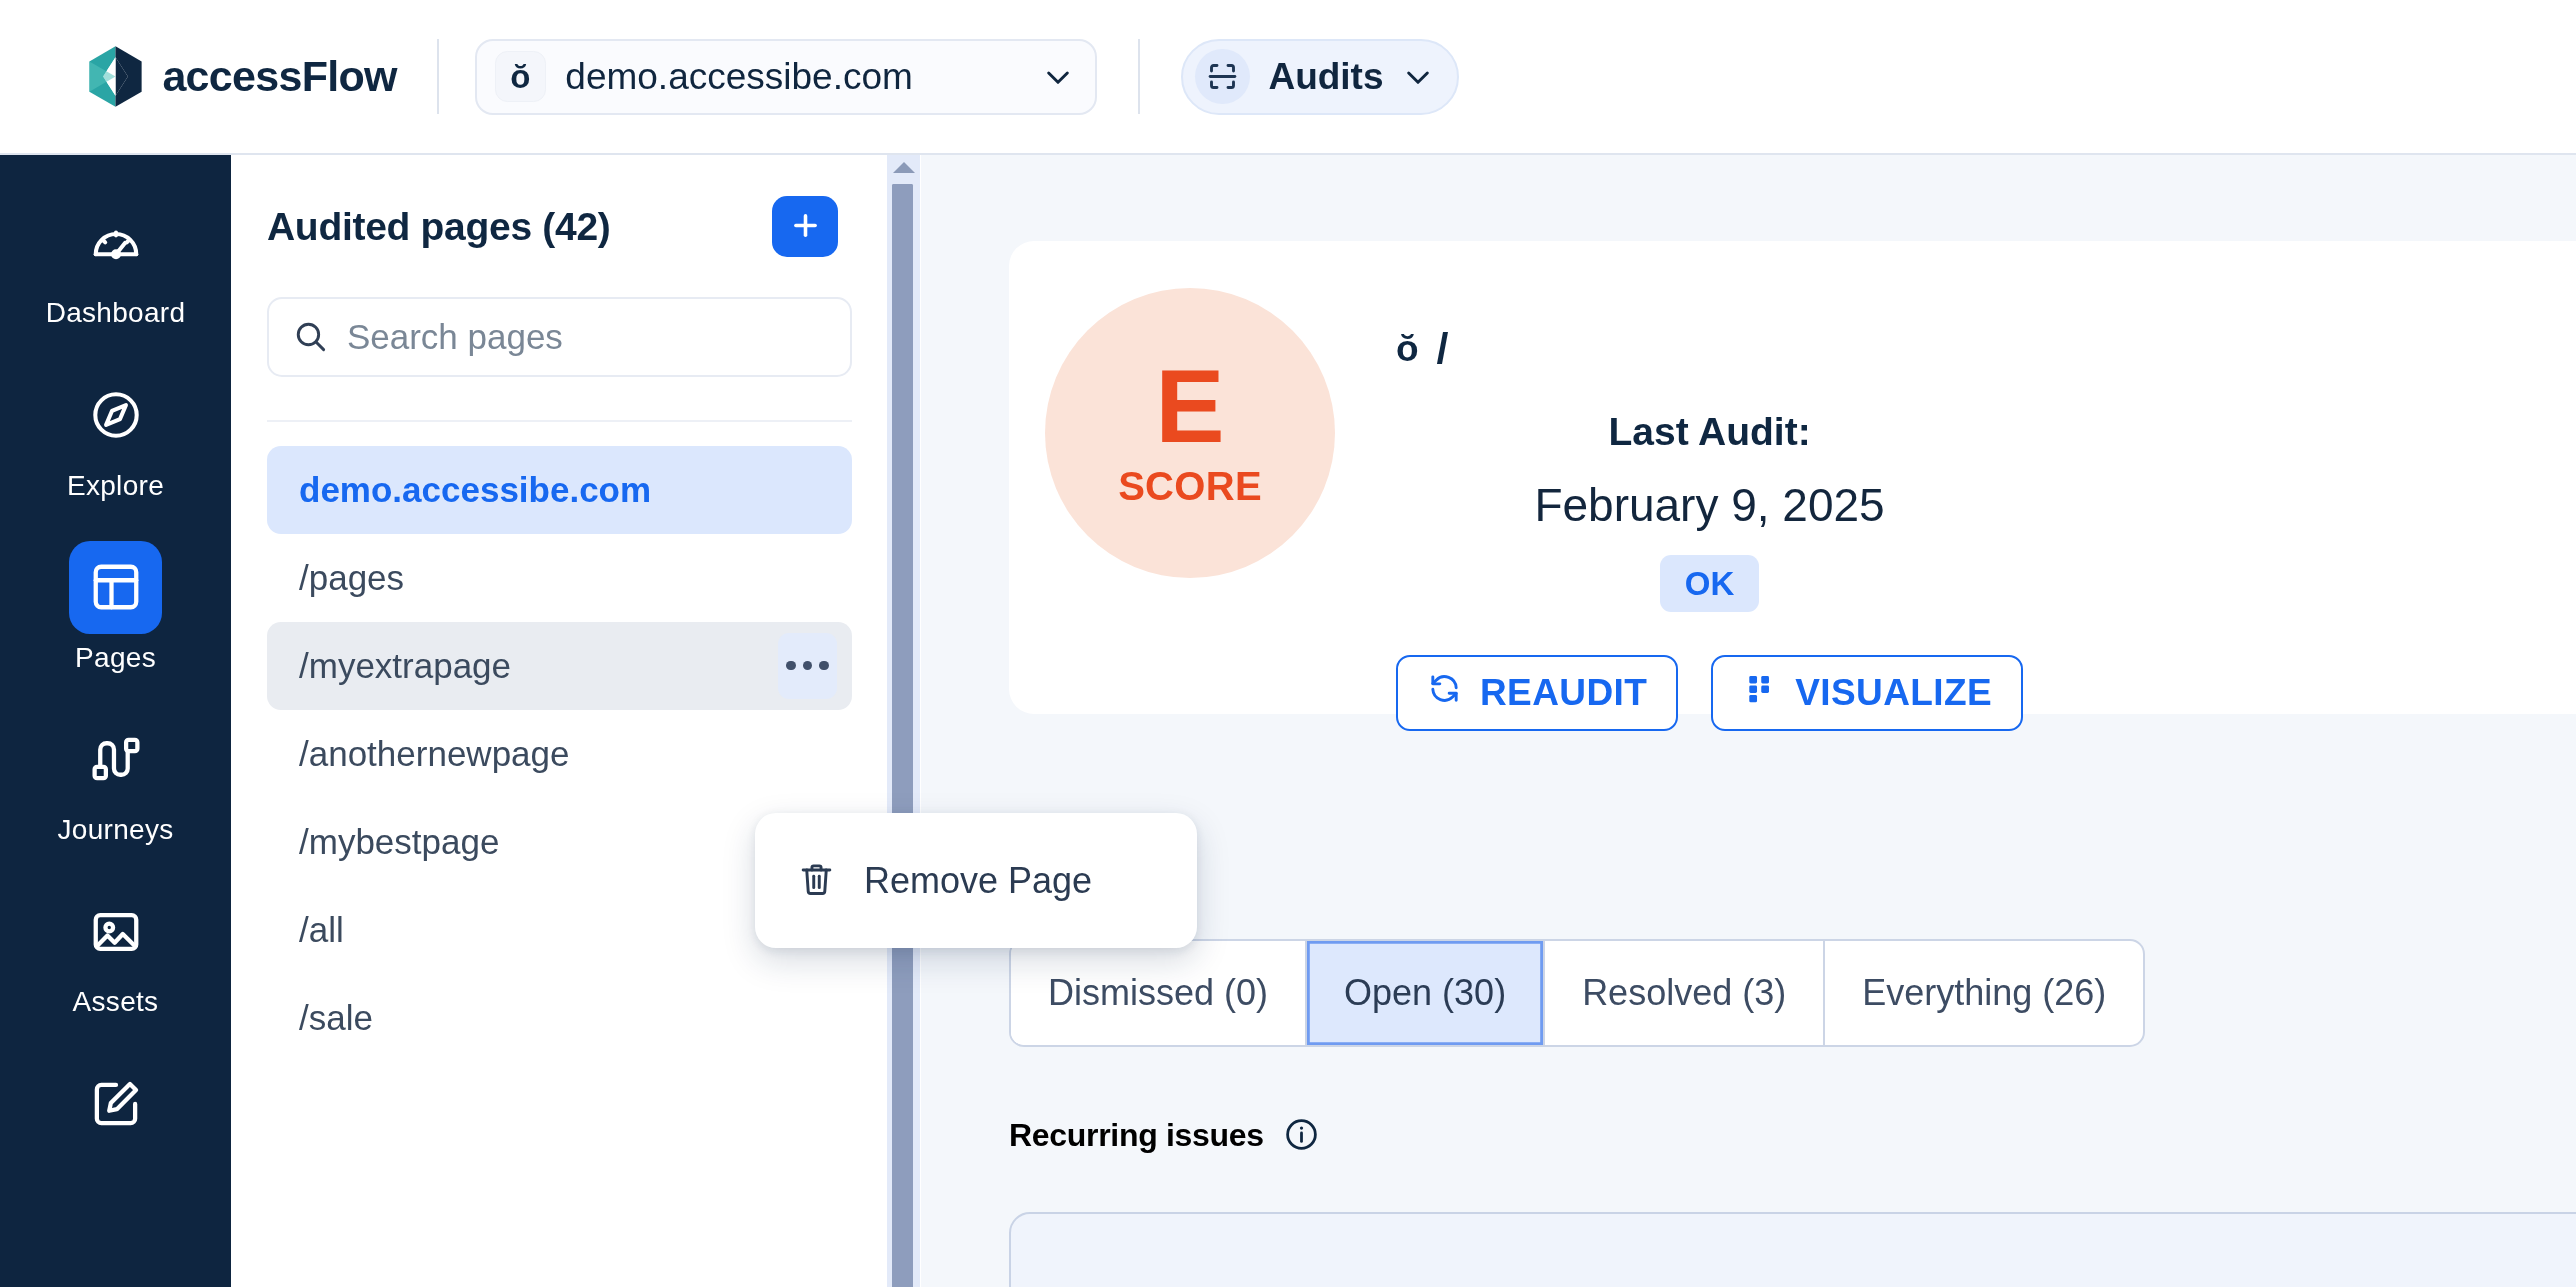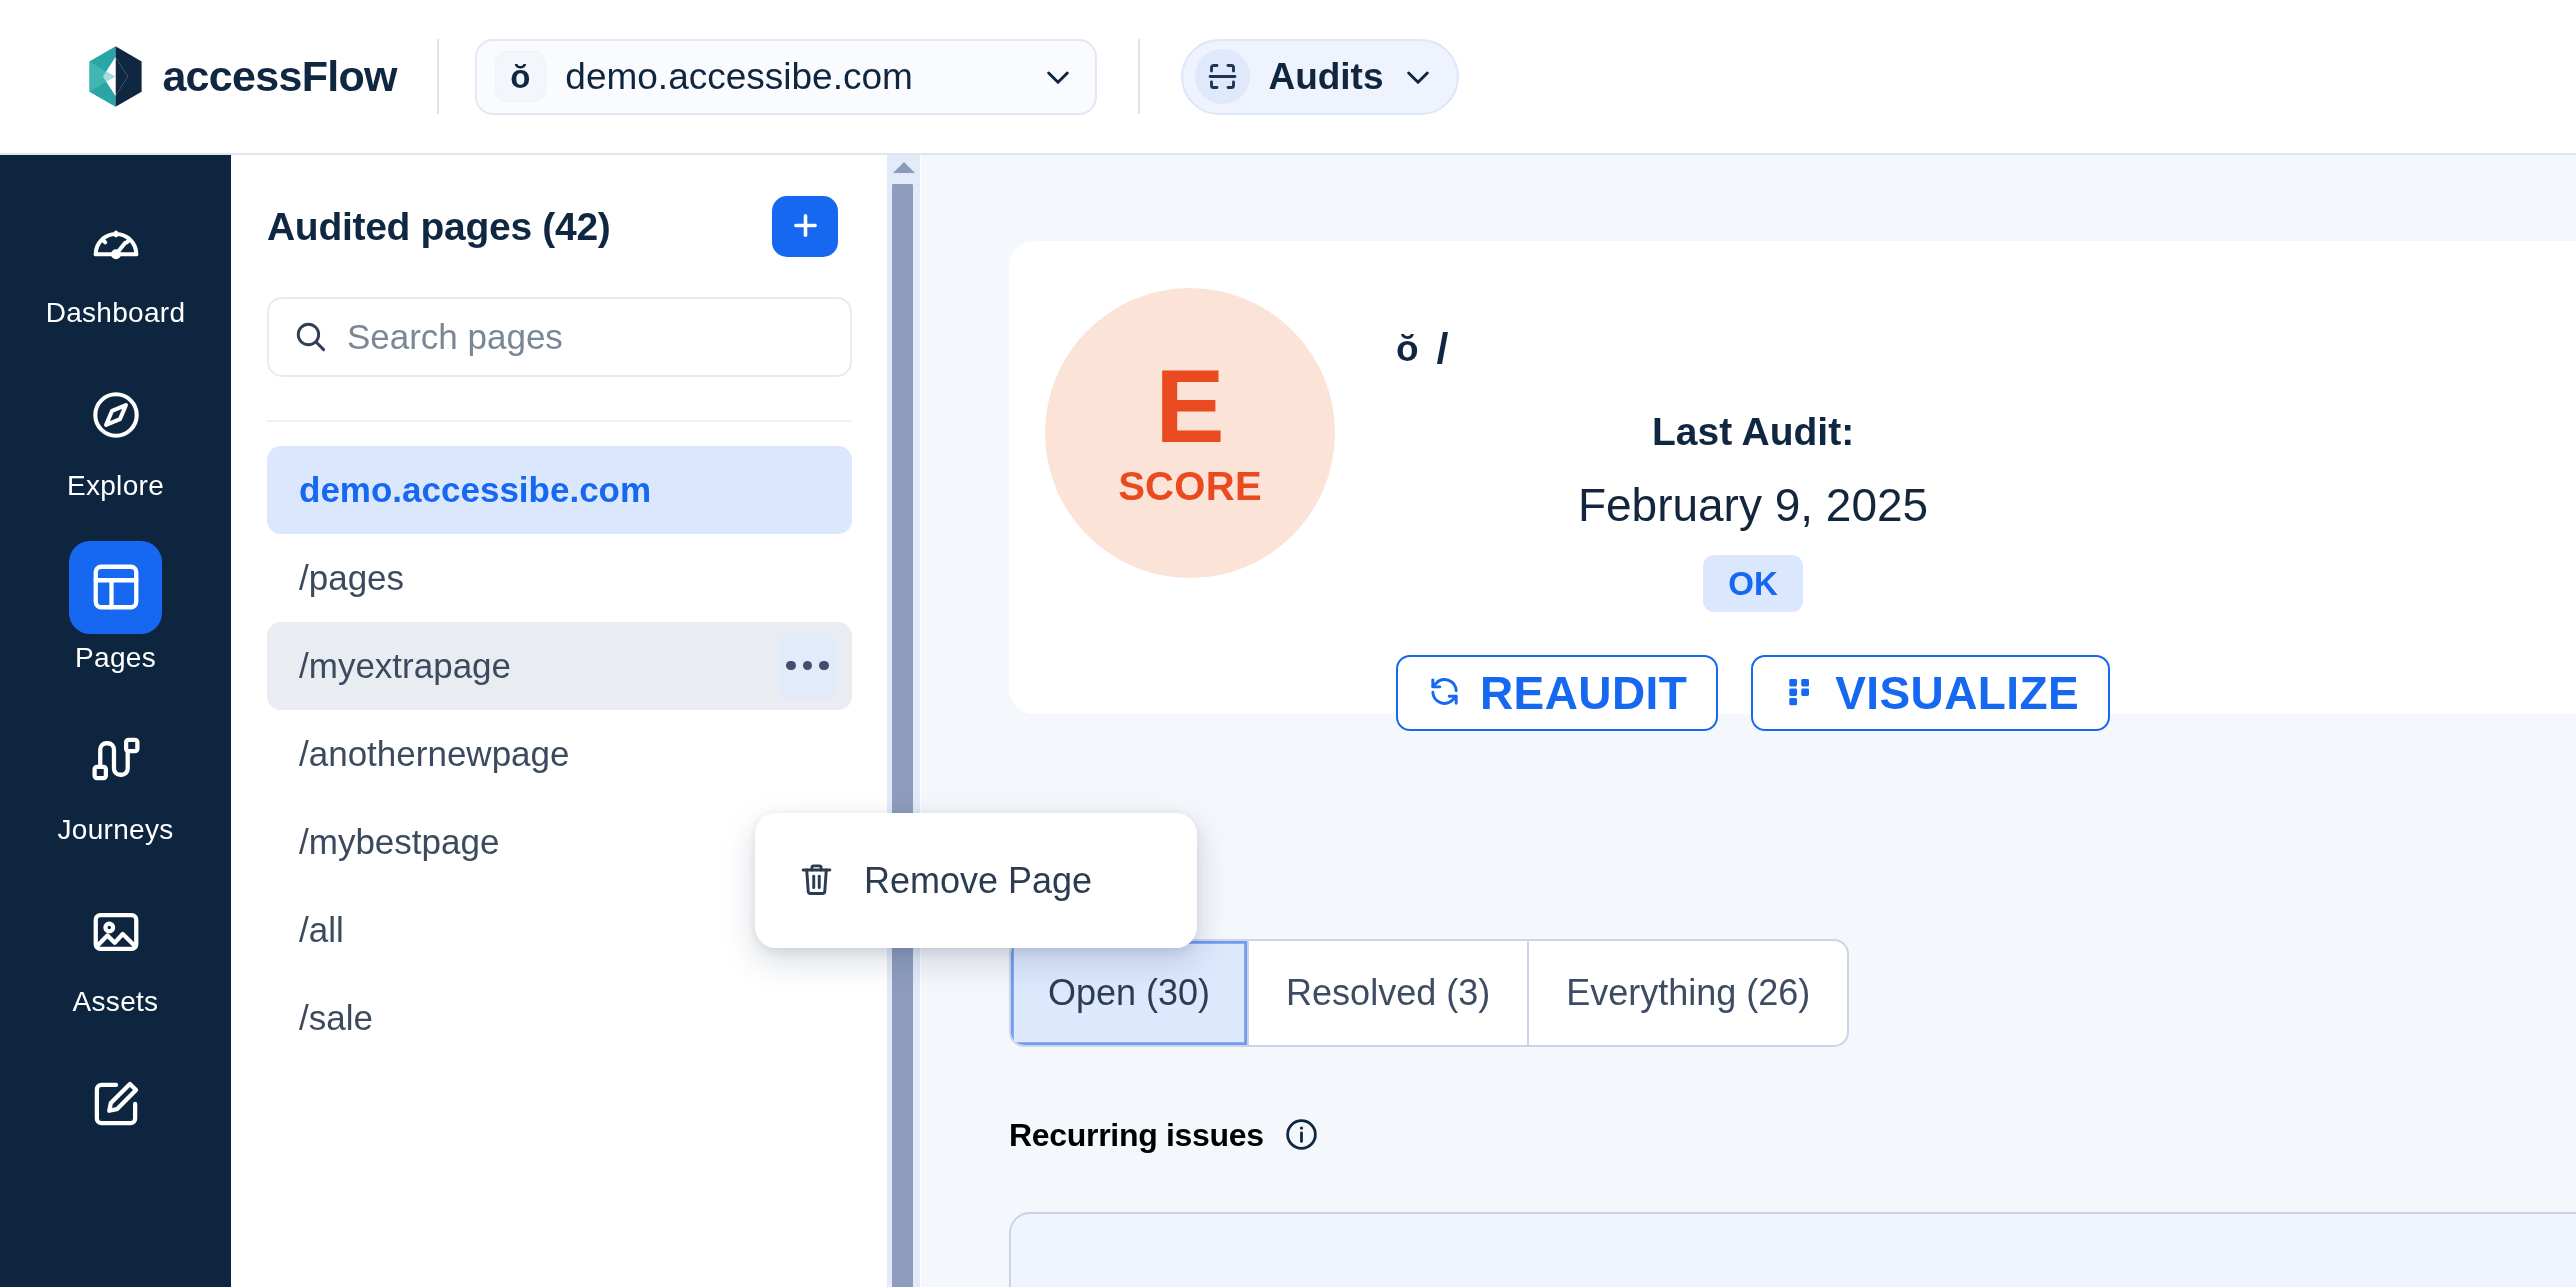--- a/index.html
+++ b/index.html
@@ -197,21 +197,21 @@
     background: #dbe7fd; color: #1768f0; font-size: 33px; font-weight: 600;
     border-radius: 11px; padding: 9.7px 25px;
   }
 
   .btn-row { display: flex; gap: 33px; margin-top: 43px; }
   .oline-btn {
     height: 76px; border: 2.8px solid #1768f0; border-radius: 14px;
     background: #ffffff; color: #1768f0; cursor: pointer;
     display: flex; align-items: center; gap: 18px; padding: 0 29px;
     font-family: "Liberation Sans", sans-serif;
-    font-size: 46px; font-weight: 700; letter-spacing: 0.4px;
+    font-size: 37px; font-weight: 700; letter-spacing: 0.4px;
   }
 
   
   .tabs {
     position: absolute; left: 88px; top: 784px;
     height: 108px;
     display: flex; background: #ffffff;
     border: 2.1px solid #ccd5e6; border-radius: 15px; overflow: hidden;
   }
   .tab {
@@ -480,20 +480,21 @@
                 </svg>
               </span>
               <span>VISUALIZE</span>
             </button>
           </div>
         </div>
       </div>
     </div>
 
     <div class="tabs">
+      <div class="tab">Dismissed (0)</div>
       <div class="tab active">Open (30)</div>
       <div class="tab">Resolved (3)</div>
       <div class="tab">Everything (26)</div>
     </div>
 
     <div class="rec-head">
       <span class="rec-title">Recurring issues</span>
       <span>
         <svg width="37" height="37" viewBox="0 0 24 24" fill="none" stroke="#0F2741" stroke-width="1.8" stroke-linecap="round">
           <circle cx="12" cy="12" r="9"></circle>

